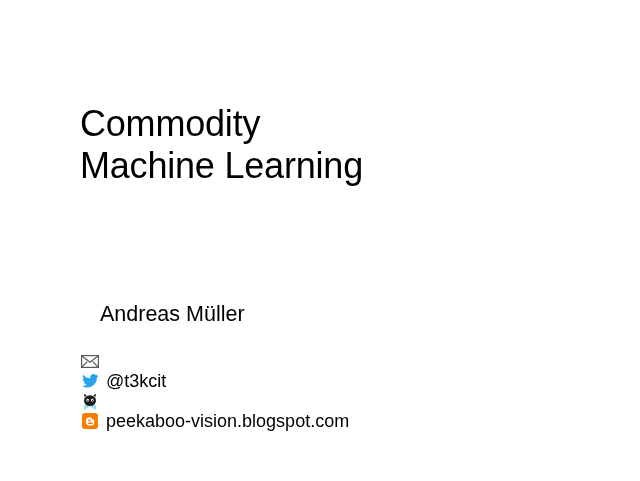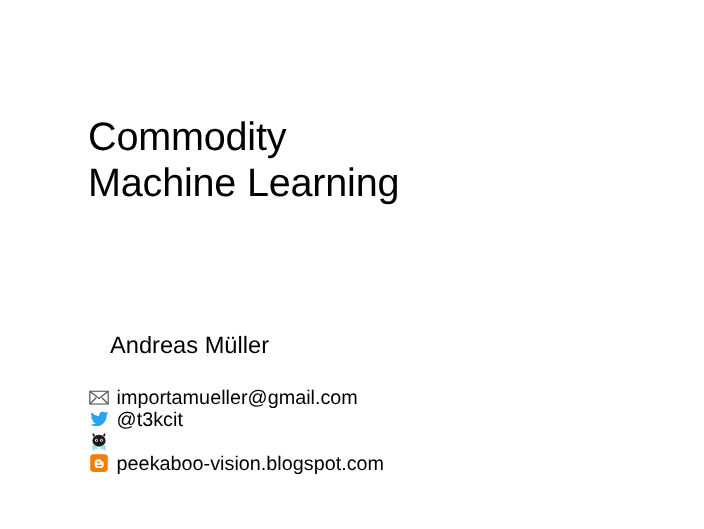--- a/index.html
+++ b/index.html
@@ -110,21 +110,20 @@
   <div class="contact-list">
 
     <div class="contact-row">
       <span class="contact-icon">
         <svg width="18" height="13" viewBox="0 0 18 13" aria-hidden="true">
           <rect x="0.6" y="0.6" width="16.8" height="11.8" fill="#ffffff" stroke="#55595c" stroke-width="1.2"></rect>
           <path d="M0.9 1 L9 7.3 L17.1 1" fill="none" stroke="#55595c" stroke-width="1.2"></path>
           <path d="M0.9 12 L6.4 6.6 M17.1 12 L11.6 6.6" fill="none" stroke="#55595c" stroke-width="1.1"></path>
         </svg>
       </span>
-      <span class="contact-text">importamueller@gmail.com</span>
     </div>
 
     <div class="contact-row">
       <span class="contact-icon">
         <svg width="17" height="14" viewBox="0 0 24 20" aria-hidden="true">
           <path fill="#2AA3EF" d="M23.6 2.4c-0.87 0.39-1.8 0.65-2.78 0.77 1-0.6 1.77-1.55 2.13-2.68-0.94 0.55-1.97 0.96-3.07 1.18C18.99 0.72 17.73 0.15 16.34 0.15c-2.67 0-4.83 2.17-4.83 4.84 0 0.38 0.04 0.75 0.13 1.1C7.6 5.89 4.03 3.96 1.64 1.02 1.23 1.73 0.99 2.56 0.99 3.44c0 1.68 0.85 3.16 2.15 4.03-0.79-0.03-1.54-0.25-2.19-0.61v0.06c0 2.34 1.66 4.3 3.87 4.74-0.4 0.11-0.83 0.17-1.27 0.17-0.31 0-0.62-0.03-0.91-0.09 0.62 1.92 2.4 3.32 4.51 3.36-1.65 1.3-3.74 2.07-6 2.07-0.39 0-0.78-0.02-1.15-0.07 2.14 1.38 4.68 2.18 7.41 2.18 8.89 0 13.75-7.37 13.75-13.76 0-0.21 0-0.42-0.01-0.62 0.94-0.68 1.76-1.54 2.41-2.5z"></path>
         </svg>
       </span>
       <span class="contact-text">@t3kcit</span>
     </div>

